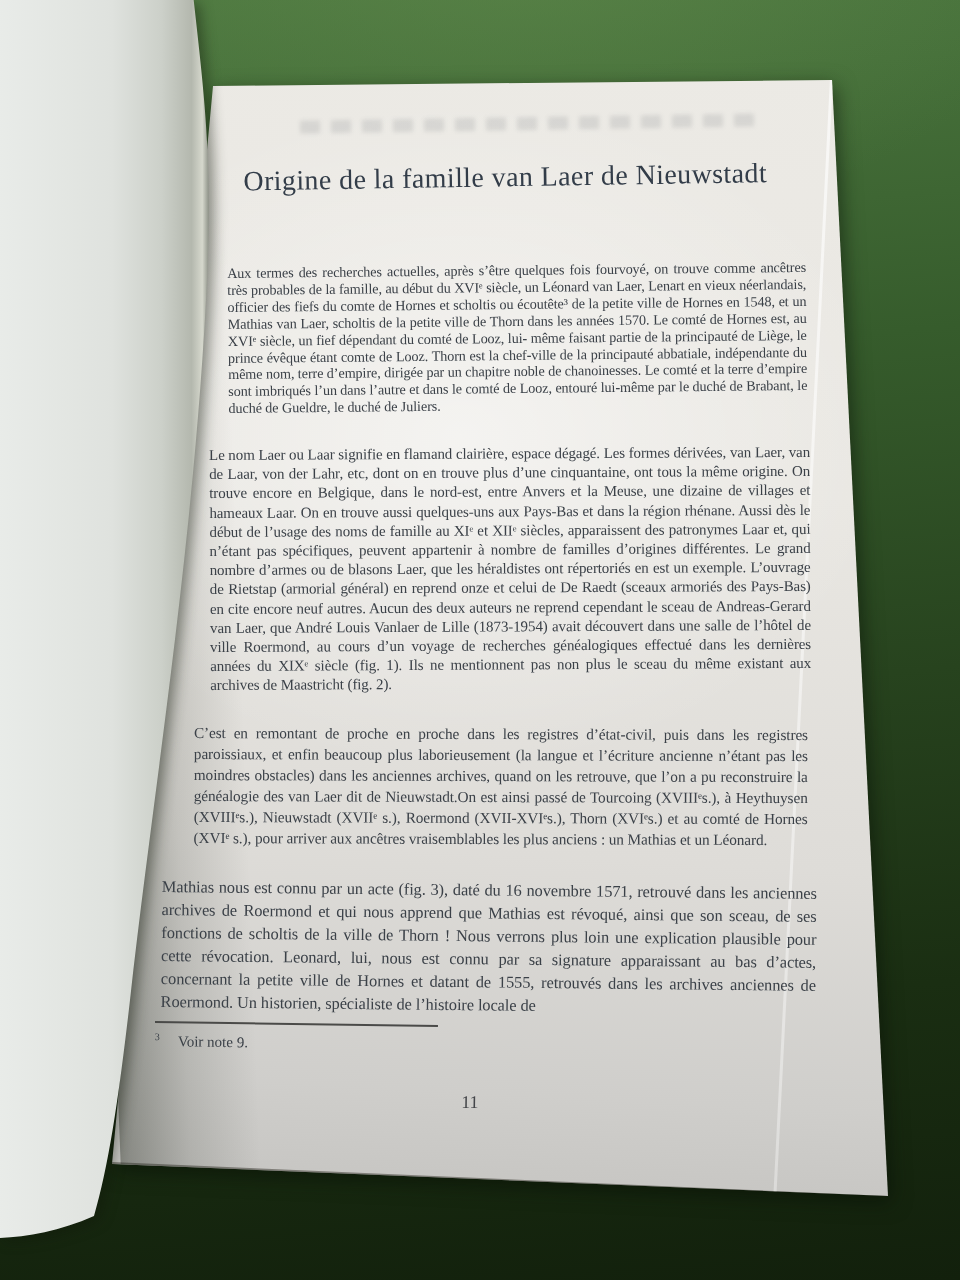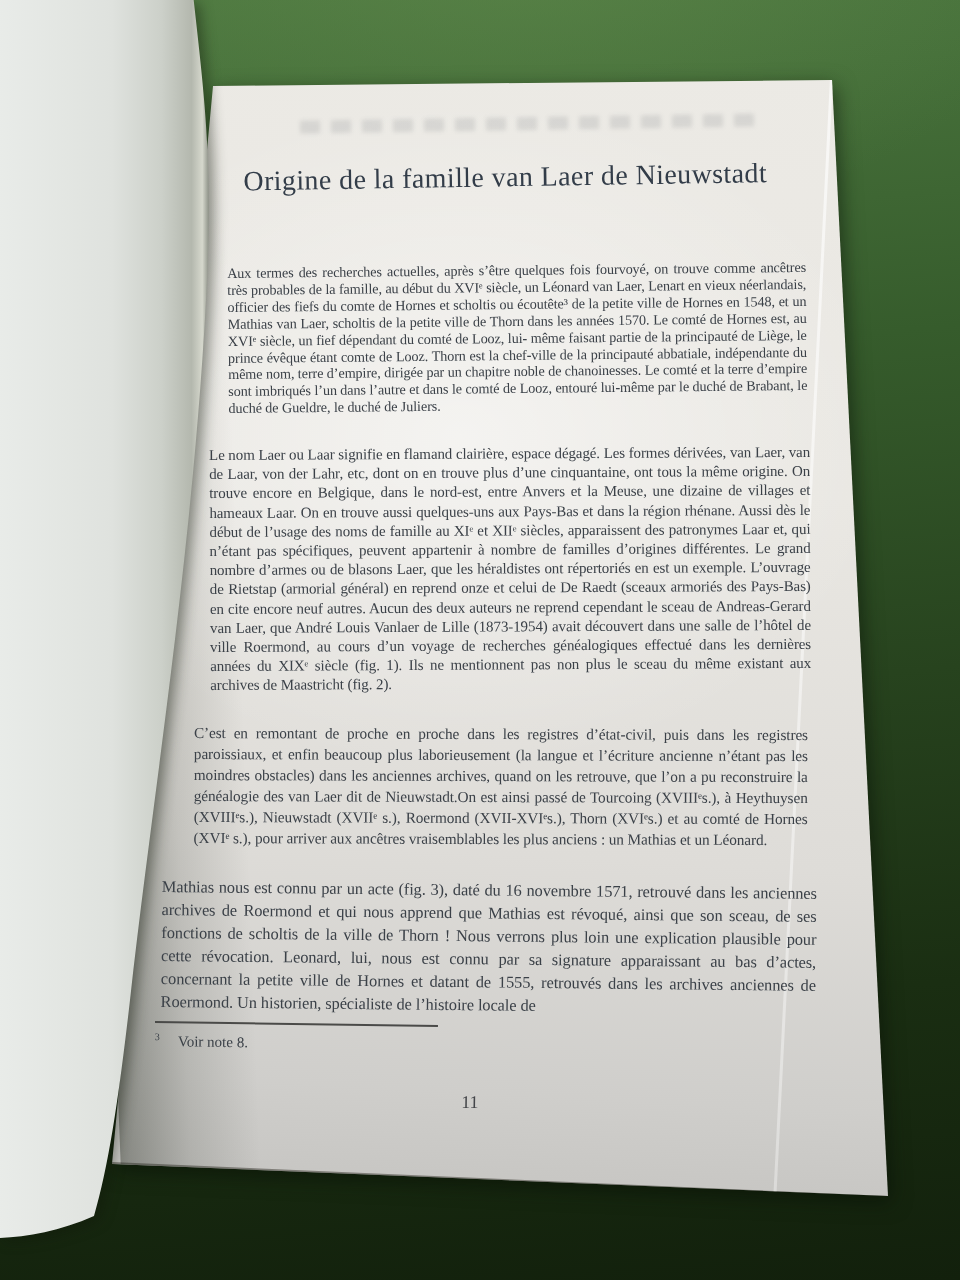--- a/index.html
+++ b/index.html
@@ -88,21 +88,21 @@
 
       <div class="page-title">Origine de la famille van Laer de Nieuwstadt</div>
 
       <p class="para p1">Aux termes des recherches actuelles, après s’être quelques fois fourvoyé, on trouve comme ancêtres très probables de la famille, au début du XVIᵉ siècle, un Léonard van Laer, Lenart en vieux néerlandais, officier des fiefs du comte de Hornes et scholtis ou écoutête³ de la petite ville de Hornes en 1548, et un Mathias van Laer, scholtis de la petite ville de Thorn dans les années 1570. Le comté de Hornes est, au XVIᵉ siècle, un fief dépendant du comté de Looz, lui- même faisant partie de la principauté de Liège, le prince évêque étant comte de Looz. Thorn est la chef-ville de la principauté abbatiale, indépendante du même nom, terre d’empire, dirigée par un chapitre noble de chanoinesses. Le comté et la terre d’empire sont imbriqués l’un dans l’autre et dans le comté de Looz, entouré lui-même par le duché de Brabant, le duché de Gueldre, le duché de Juliers.</p>
       <p class="para p2">Le nom Laer ou Laar signifie en flamand clairière, espace dégagé. Les formes dérivées, van Laer, van de Laar, von der Lahr, etc, dont on en trouve plus d’une cinquantaine, ont tous la même origine. On trouve encore en Belgique, dans le nord-est, entre Anvers et la Meuse, une dizaine de villages et hameaux Laar. On en trouve aussi quelques-uns aux Pays-Bas et dans la région rhénane. Aussi dès le début de l’usage des noms de famille au XIᵉ et XIIᵉ siècles, apparaissent des patronymes Laar et, qui n’étant pas spécifiques, peuvent appartenir à nombre de familles d’origines différentes. Le grand nombre d’armes ou de blasons Laer, que les héraldistes ont répertoriés en est un exemple. L’ouvrage de Rietstap (armorial général) en reprend onze et celui de De Raedt (sceaux armoriés des Pays-Bas) en cite encore neuf autres. Aucun des deux auteurs ne reprend cependant le sceau de Andreas-Gerard van Laer, que André Louis Vanlaer de Lille (1873-1954) avait découvert dans une salle de l’hôtel de ville Roermond, au cours d’un voyage de recherches généalogiques effectué dans les dernières années du XIXᵉ siècle (fig. 1). Ils ne mentionnent pas non plus le sceau du même existant aux archives de Maastricht (fig. 2).</p>
       <p class="para p3">C’est en remontant de proche en proche dans les registres d’état-civil, puis dans les registres paroissiaux, et enfin beaucoup plus laborieusement (la langue et l’écriture ancienne n’étant pas les moindres obstacles) dans les anciennes archives, quand on les retrouve, que l’on a pu reconstruire la généalogie des van Laer dit de Nieuwstadt.On est ainsi passé de Tourcoing (XVIIIᵉs.), à Heythuysen (XVIIIᵉs.), Nieuwstadt (XVIIᵉ s.), Roermond (XVII-XVIᵉs.), Thorn (XVIᵉs.) et au comté de Hornes (XVIᵉ s.), pour arriver aux ancêtres vraisemblables les plus anciens : un Mathias et un Léonard.</p>
       <p class="para p4">Mathias nous est connu par un acte (fig. 3), daté du 16 novembre 1571, retrouvé dans les anciennes archives de Roermond et qui nous apprend que Mathias est révoqué, ainsi que son sceau, de ses fonctions de scholtis de la ville de Thorn ! Nous verrons plus loin une explication plausible pour cette révocation. Leonard, lui, nous est connu par sa signature apparaissant au bas d’actes, concernant la petite ville de Hornes et datant de 1555, retrouvés dans les archives anciennes de Roermond. Un historien, spécialiste de l’histoire locale de</p>
 
       <div class="footnote-rule"></div>
       <div class="footnote">
-        <span class="fn-marker">3</span><span>Voir note 8.</span>
+        <span class="fn-marker">3</span><span>Voir note 9.</span>
       </div>
 
       <div class="page-number">11</div>
     </div>
   </div>
 
   <svg class="left-page" width="960" height="1280" viewBox="0 0 960 1280" aria-hidden="true">
     <defs>
       <linearGradient id="lpGrad" x1="0" y1="0" x2="1" y2="0">
         <stop offset="0%" stop-color="#e9ece9"></stop>

